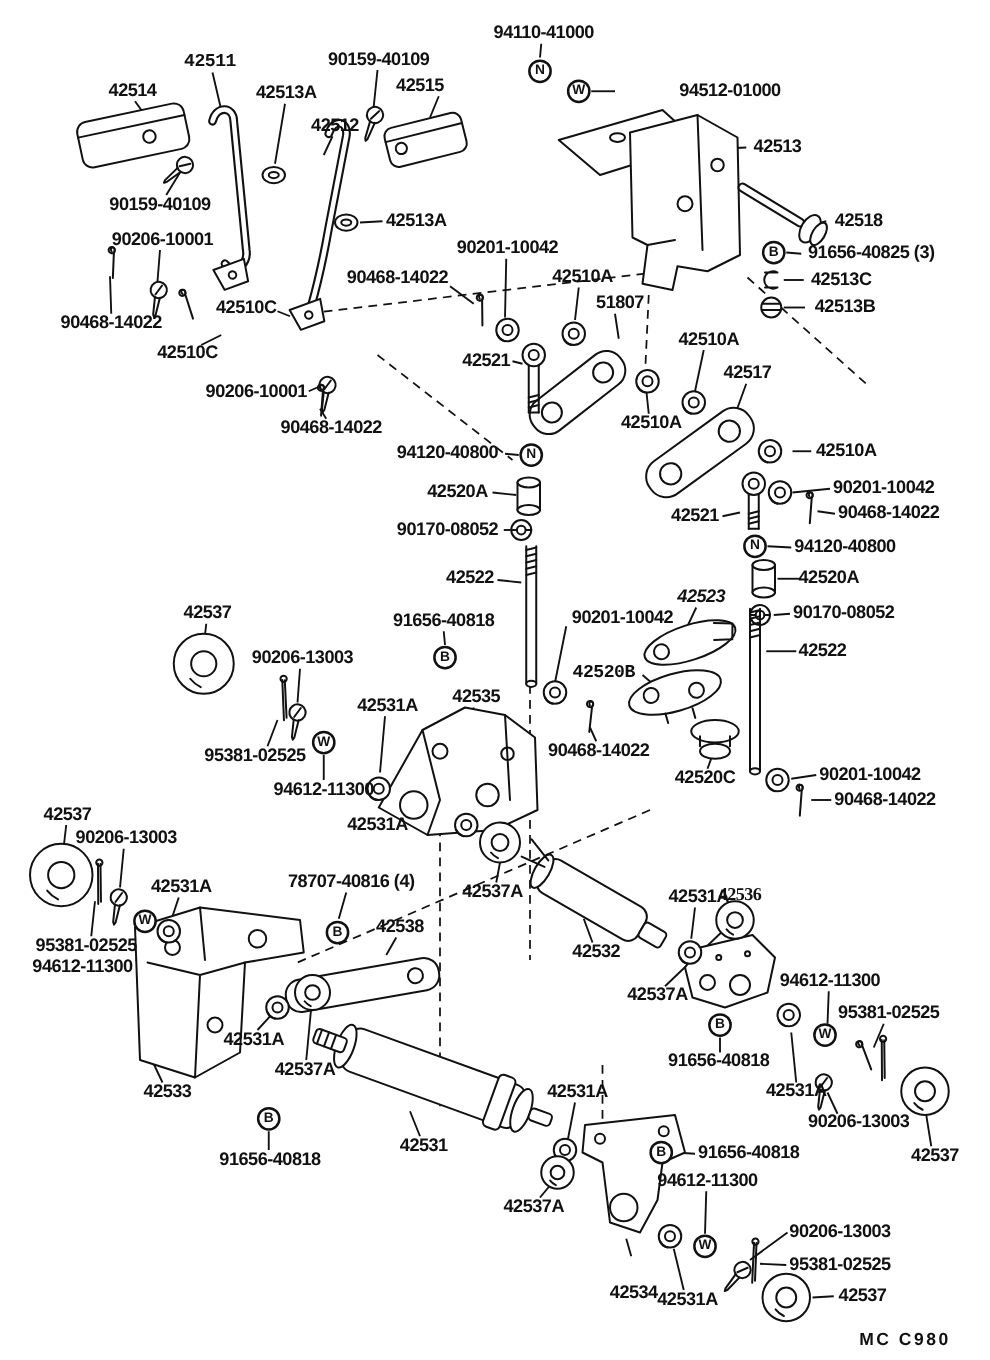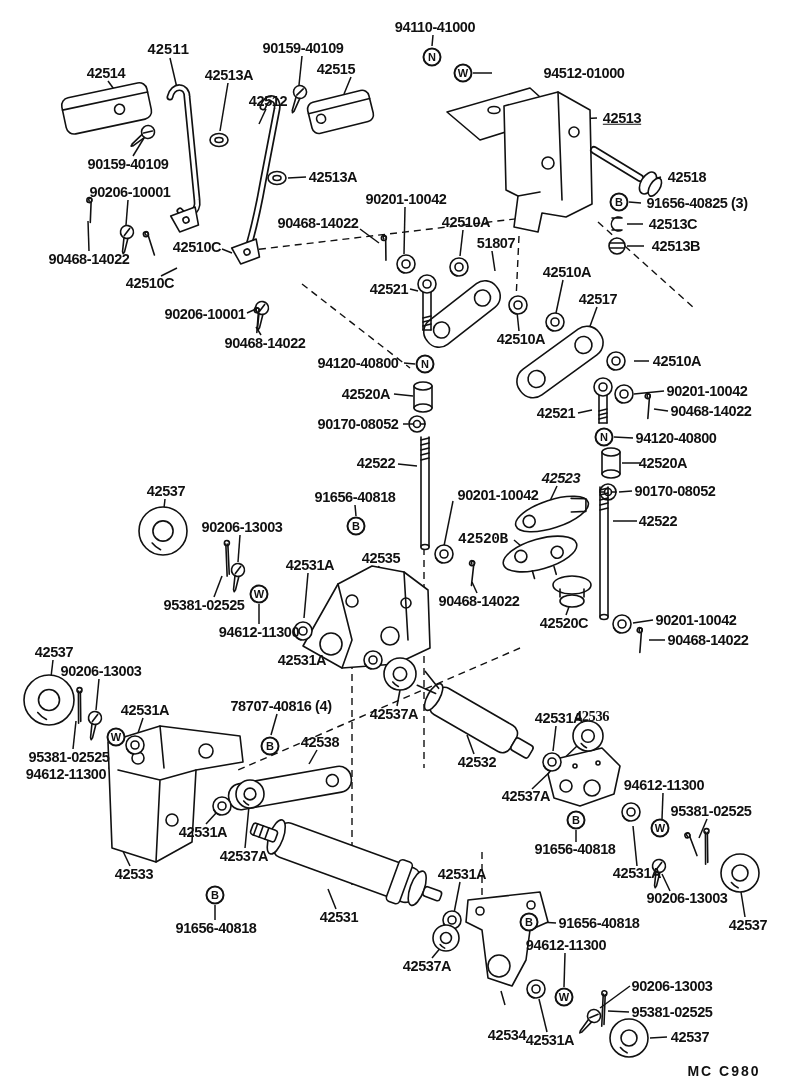--- a/index.html
+++ b/index.html
@@ -531,21 +531,21 @@
   <div id="labels">
     <div class="footer" style="left:724px;top:1071px;">MC C980</div>
   <div class="plabel" style="left: 435px; top: 27px;">94110-41000</div>
       <div class="plabel" style="left: 168px; top: 50px; font-family: Liberation Mono, monospace;">42511</div>
       <div class="plabel" style="left: 303px; top: 48px;">90159-40109</div>
       <div class="plabel" style="left: 106px; top: 73px;">42514</div>
       <div class="plabel" style="left: 229px; top: 75px;">42513A</div>
       <div class="plabel" style="left: 336px; top: 69px;">42515</div>
       <div class="plabel" style="left: 268px; top: 101px;">42512</div>
       <div class="plabel" style="left: 537px; top: 73px; margin-left: 47px;">94512-01000</div>
-      <div class="plabel" style="left: 622px; top: 118px; text-decoration: underline;">42513</div>
+      <div class="plabel" style="left: 622px; top: 118px;">42513</div>
       <div class="plabel" style="left: 128px; top: 164px;">90159-40109</div>
       <div class="plabel" style="left: 687px; top: 177px;">42518</div>
       <div class="plabel" style="left: 130px; top: 192px;">90206-10001</div>
       <div class="plabel" style="left: 697px; top: 203px;">91656-40825 (3)</div>
       <div class="plabel" style="left: 406px; top: 199px;">90201-10042</div>
       <div class="plabel" style="left: 333px; top: 177px;">42513A</div>
       <div class="plabel" style="left: 673px; top: 224px; text-align: center;">42513C</div>
       <div class="plabel" style="left: 318px; top: 223px;">90468-14022</div>
       <div class="plabel" style="left: 466px; top: 222px;">42510A</div>
       <div class="plabel" style="left: 496px; top: 243px;">51807</div>

